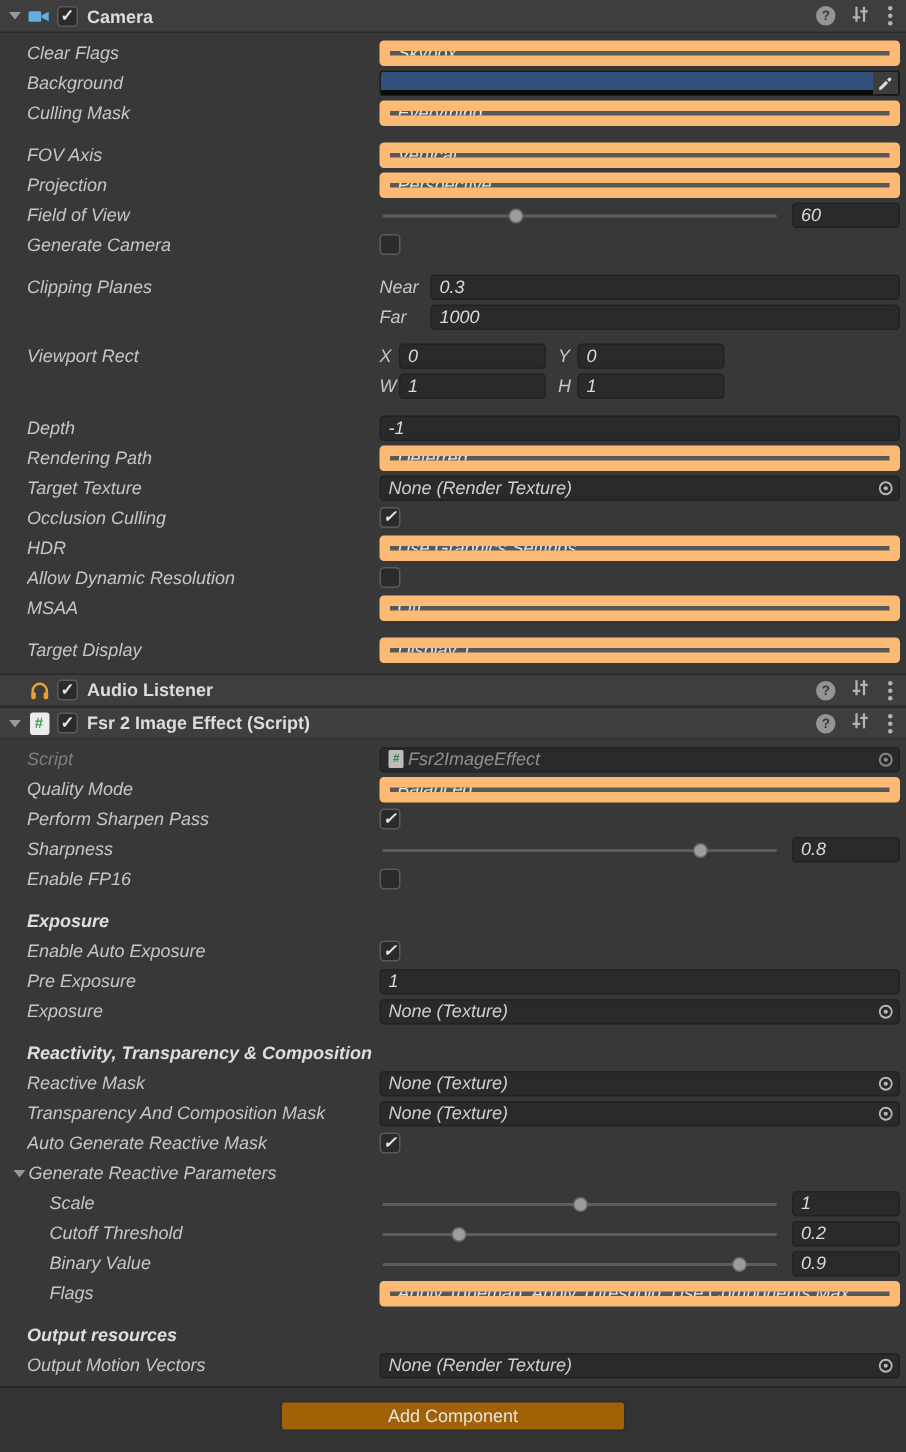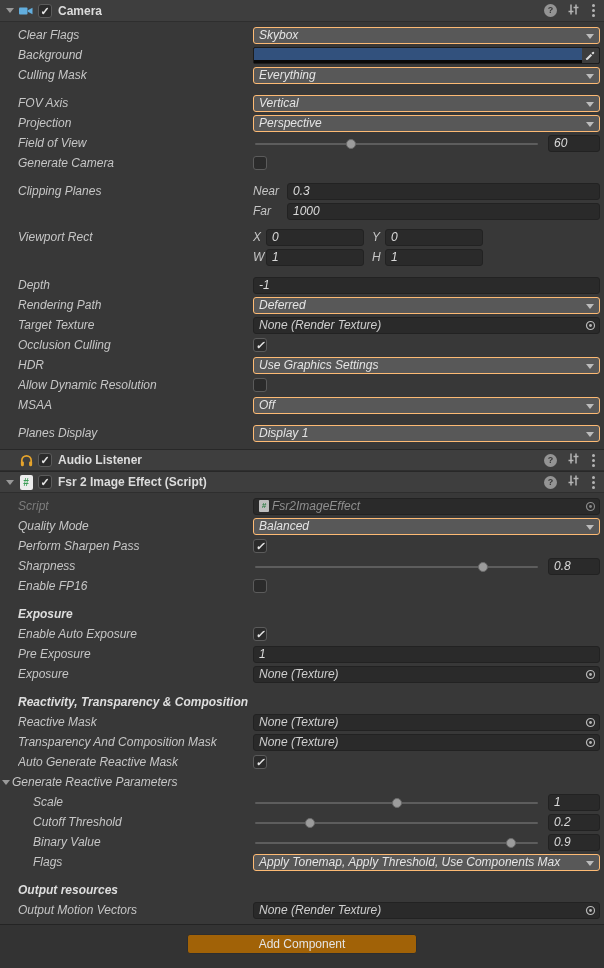--- a/index.html
+++ b/index.html
@@ -50,27 +50,27 @@
   .body { padding-top:3px;font-style:italic; }
   .row { display:flex; align-items:center; height:20px; padding:0 4px 0 18px; }
   .row .label { flex:0 0 235px; color:#c6c6c6; white-space:nowrap; overflow:hidden; }
   .row.disabled .label { color:#7d7d7d; }
   .row.indent2 .label { padding-left:15px; }
   .control { flex:1; display:flex; align-items:center; min-width:0; position:relative; }
   .vspace8 { height:8px; } .vspace6 { height:6px; } .vspace4 { height:4px; }
 
   .section-row { height:20px; display:flex; align-items:center; padding-left:18px; font-weight:bold; color:#dedede; }
 
-  .fold-row { height:20px; display:flex; align-items:center; }
+  .fold-row { height:20px; display:flex; align-items:center; padding-left:7px; }
   .fold-row .label { color:#c6c6c6; }
 
   
   .dropdown {
     flex:1; height:17px; min-width:0;
-    background:#585858; border:1px solid #fdba74; border-radius:3px;
+    background:#585858; border:7px solid #fdba74; border-radius:3px;
     display:flex; align-items:center; padding:0 18px 0 5px;
     color:#e4e4e4; position:relative; white-space:nowrap; overflow:hidden;
   }
   .dropdown::after { content:""; position:absolute; right:5px; top:6px;
     border-left:4px solid transparent; border-right:4px solid transparent; border-top:5px solid #bcbcbc; }
 
   .tfield {
     flex:1; height:17px; min-width:0;
     background:#2a2a2a; border:1px solid #222; border-radius:3px;
     color:#dadada; display:flex; align-items:center; padding:0 5px;
@@ -84,21 +84,21 @@
   }
   .row.disabled .ofield { color:#8f8f8f; }
   .picker { position:absolute; right:2px; top:1px; width:14px; height:13px; display:flex; align-items:center; justify-content:center; }
   .picker svg { display:block; }
 
   
   .slider { flex:1; position:relative; height:17px; }
   .slider .track { position:absolute; left:2px; right:2px; top:8px; height:2px; background:#5d5d5d; border-radius:1px; }
   .slider .thumb { position:absolute; top:4px; width:10px; height:10px; margin-left:-5px;
     background:#9c9c9c; border:1px solid #6b6b6b; border-radius:50%; }
-  .slider-val { flex:none; width:52px; margin-left:8px; }
+  .slider-val { flex:none; width:72px; margin-left:8px; }
 
   
   .vec { display:flex; align-items:center; width:230px; }
   .vec .axis { flex:none; width:13px; color:#c6c6c6; }
   .vec .tfield { margin-right:8px; }
   .vec .tfield:last-child { margin-right:0; }
   .prefix { flex:none; width:34px; color:#c6c6c6; }
 
   
   .colorfield { flex:1; height:17px; border:1px solid #1d1d1d; border-radius:2px; display:flex; overflow:hidden; background:#000; }
@@ -331,21 +331,21 @@
       <div class="control">
           <div class="dropdown">
             <span>Off</span>
           </div>
         </div>
     </div>
 
     <div class="vspace8"></div>
 
     <div class="row">
-      <div class="label">Planes Display</div>
+      <div class="label">Target Display</div>
       <div class="control">
           <div class="dropdown">
             <span>Display 1</span>
           </div>
         </div>
     </div>
     <div class="vspace6"></div>
   </div>
 
   <div class="comp-header">

